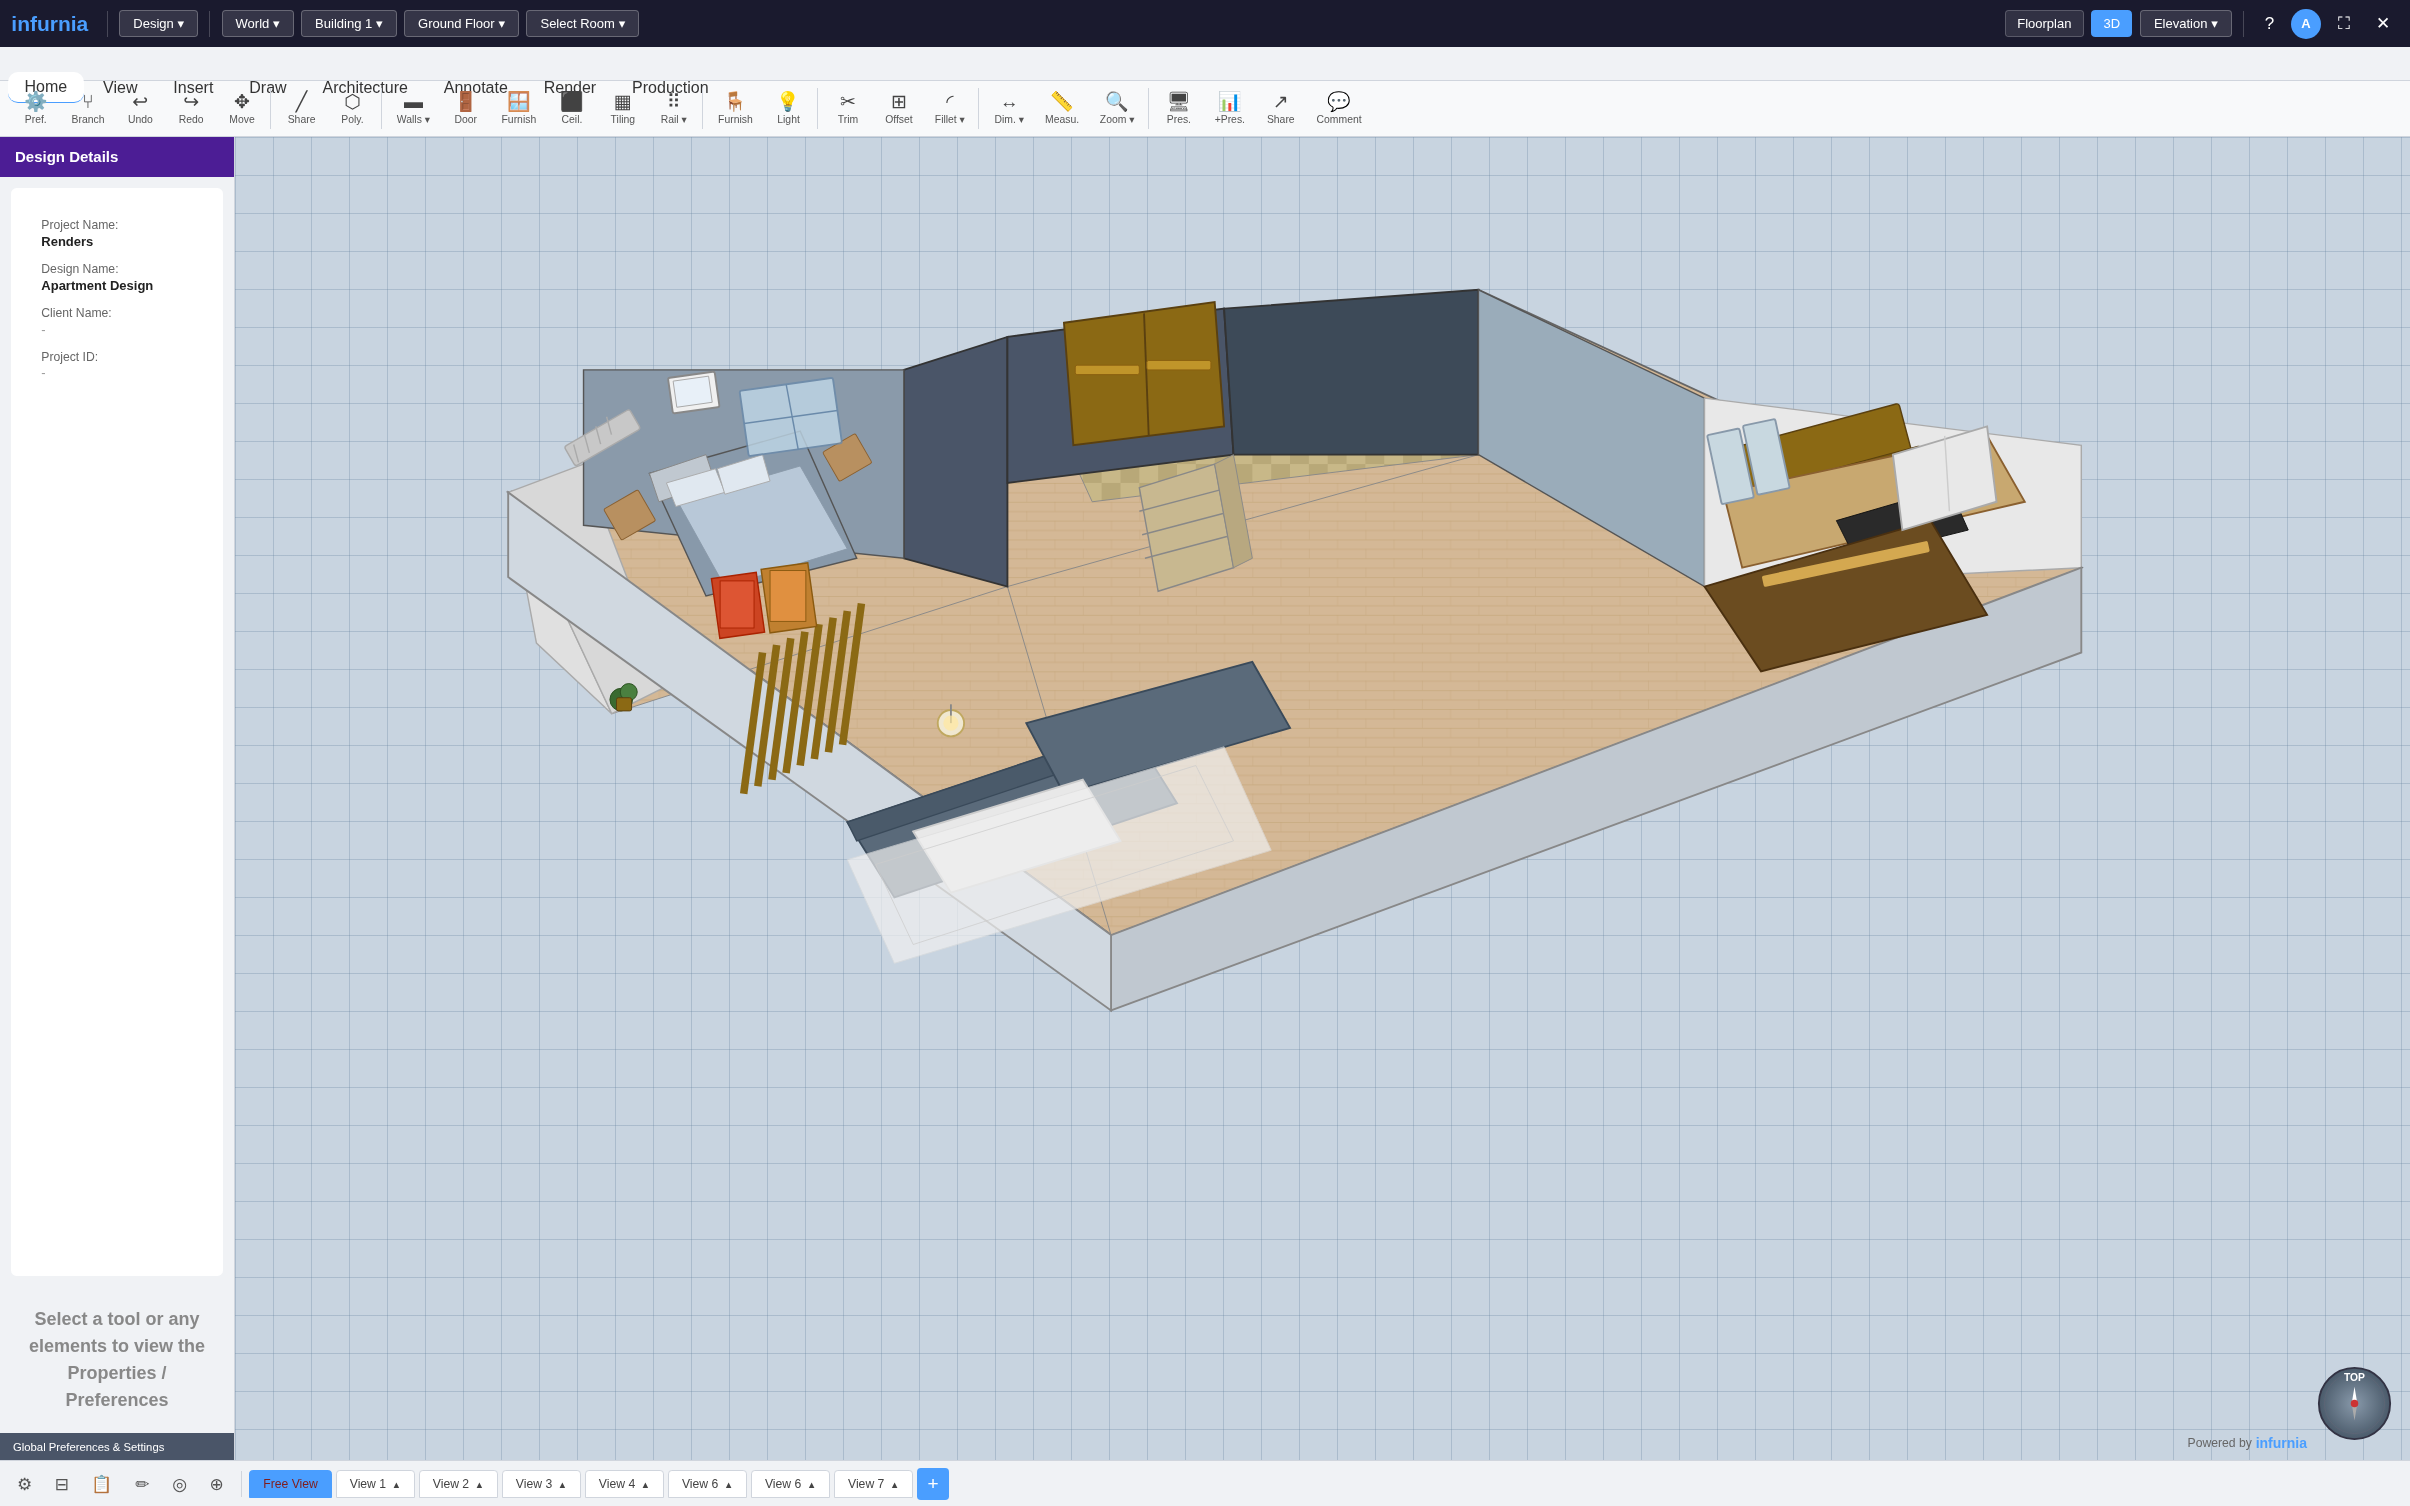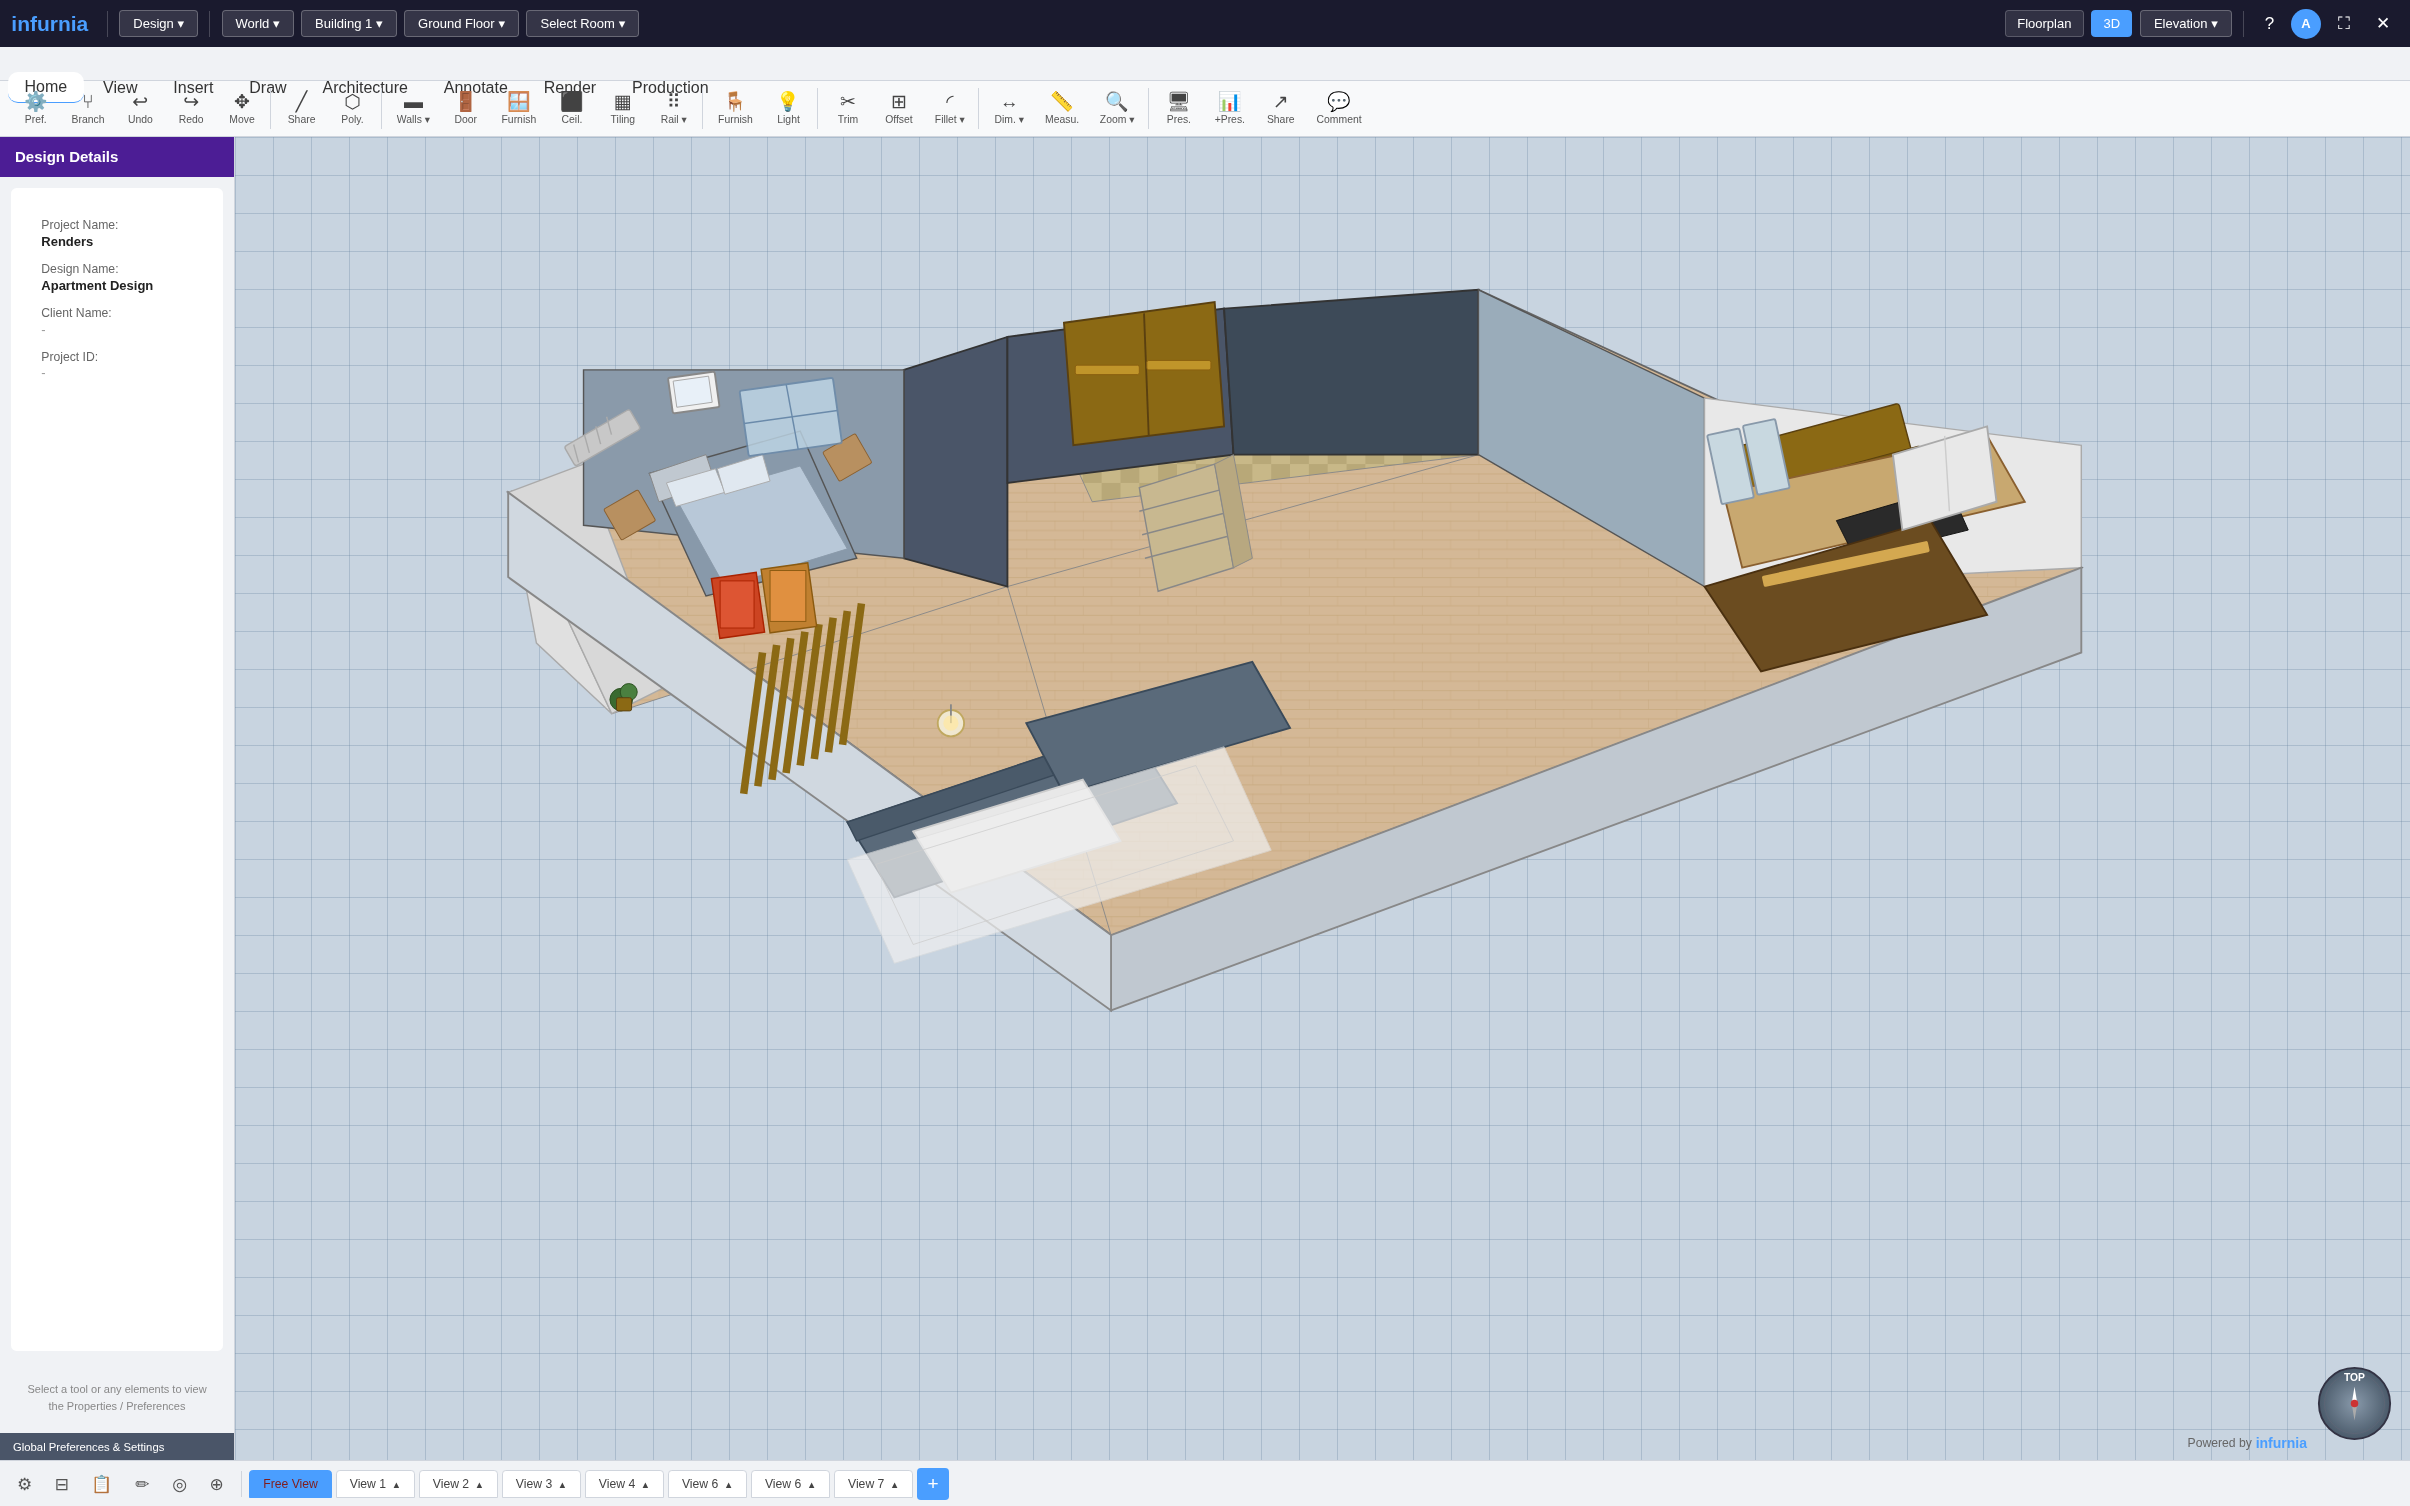--- a/index.html
+++ b/index.html
@@ -72,22 +72,23 @@
     }
     #sidebar-content {
       background: white; margin: 11.3px; border-radius: 5.6px; padding: 30px;
       flex: 1; overflow-y: auto;
     }
     .detail-row { margin-bottom: 13px; }
     .detail-label { font-size: 12.2px; color: #666; margin-bottom: 1.9px; }
     .detail-value { font-size: 13px; font-weight: 600; color: #222; }
     .detail-value.empty { color: #999; font-weight: 400; }
     #sidebar-hint {
-      text-align: center; padding: 19px; font-size: 11px; color: #888;
+      text-align: center; padding: 19px; font-size: 18px; color: #888;
       line-height: 1.5;
+      font-weight: bold;
     }
     #sidebar-footer {
       background: #4a5568; color: white; padding: 7.5px 13px;
       font-size: 11.3px; cursor: pointer;
     }
 
     
     #canvas-area {
       flex: 1; position: relative; overflow: hidden;
       background: #c8d4e0;

